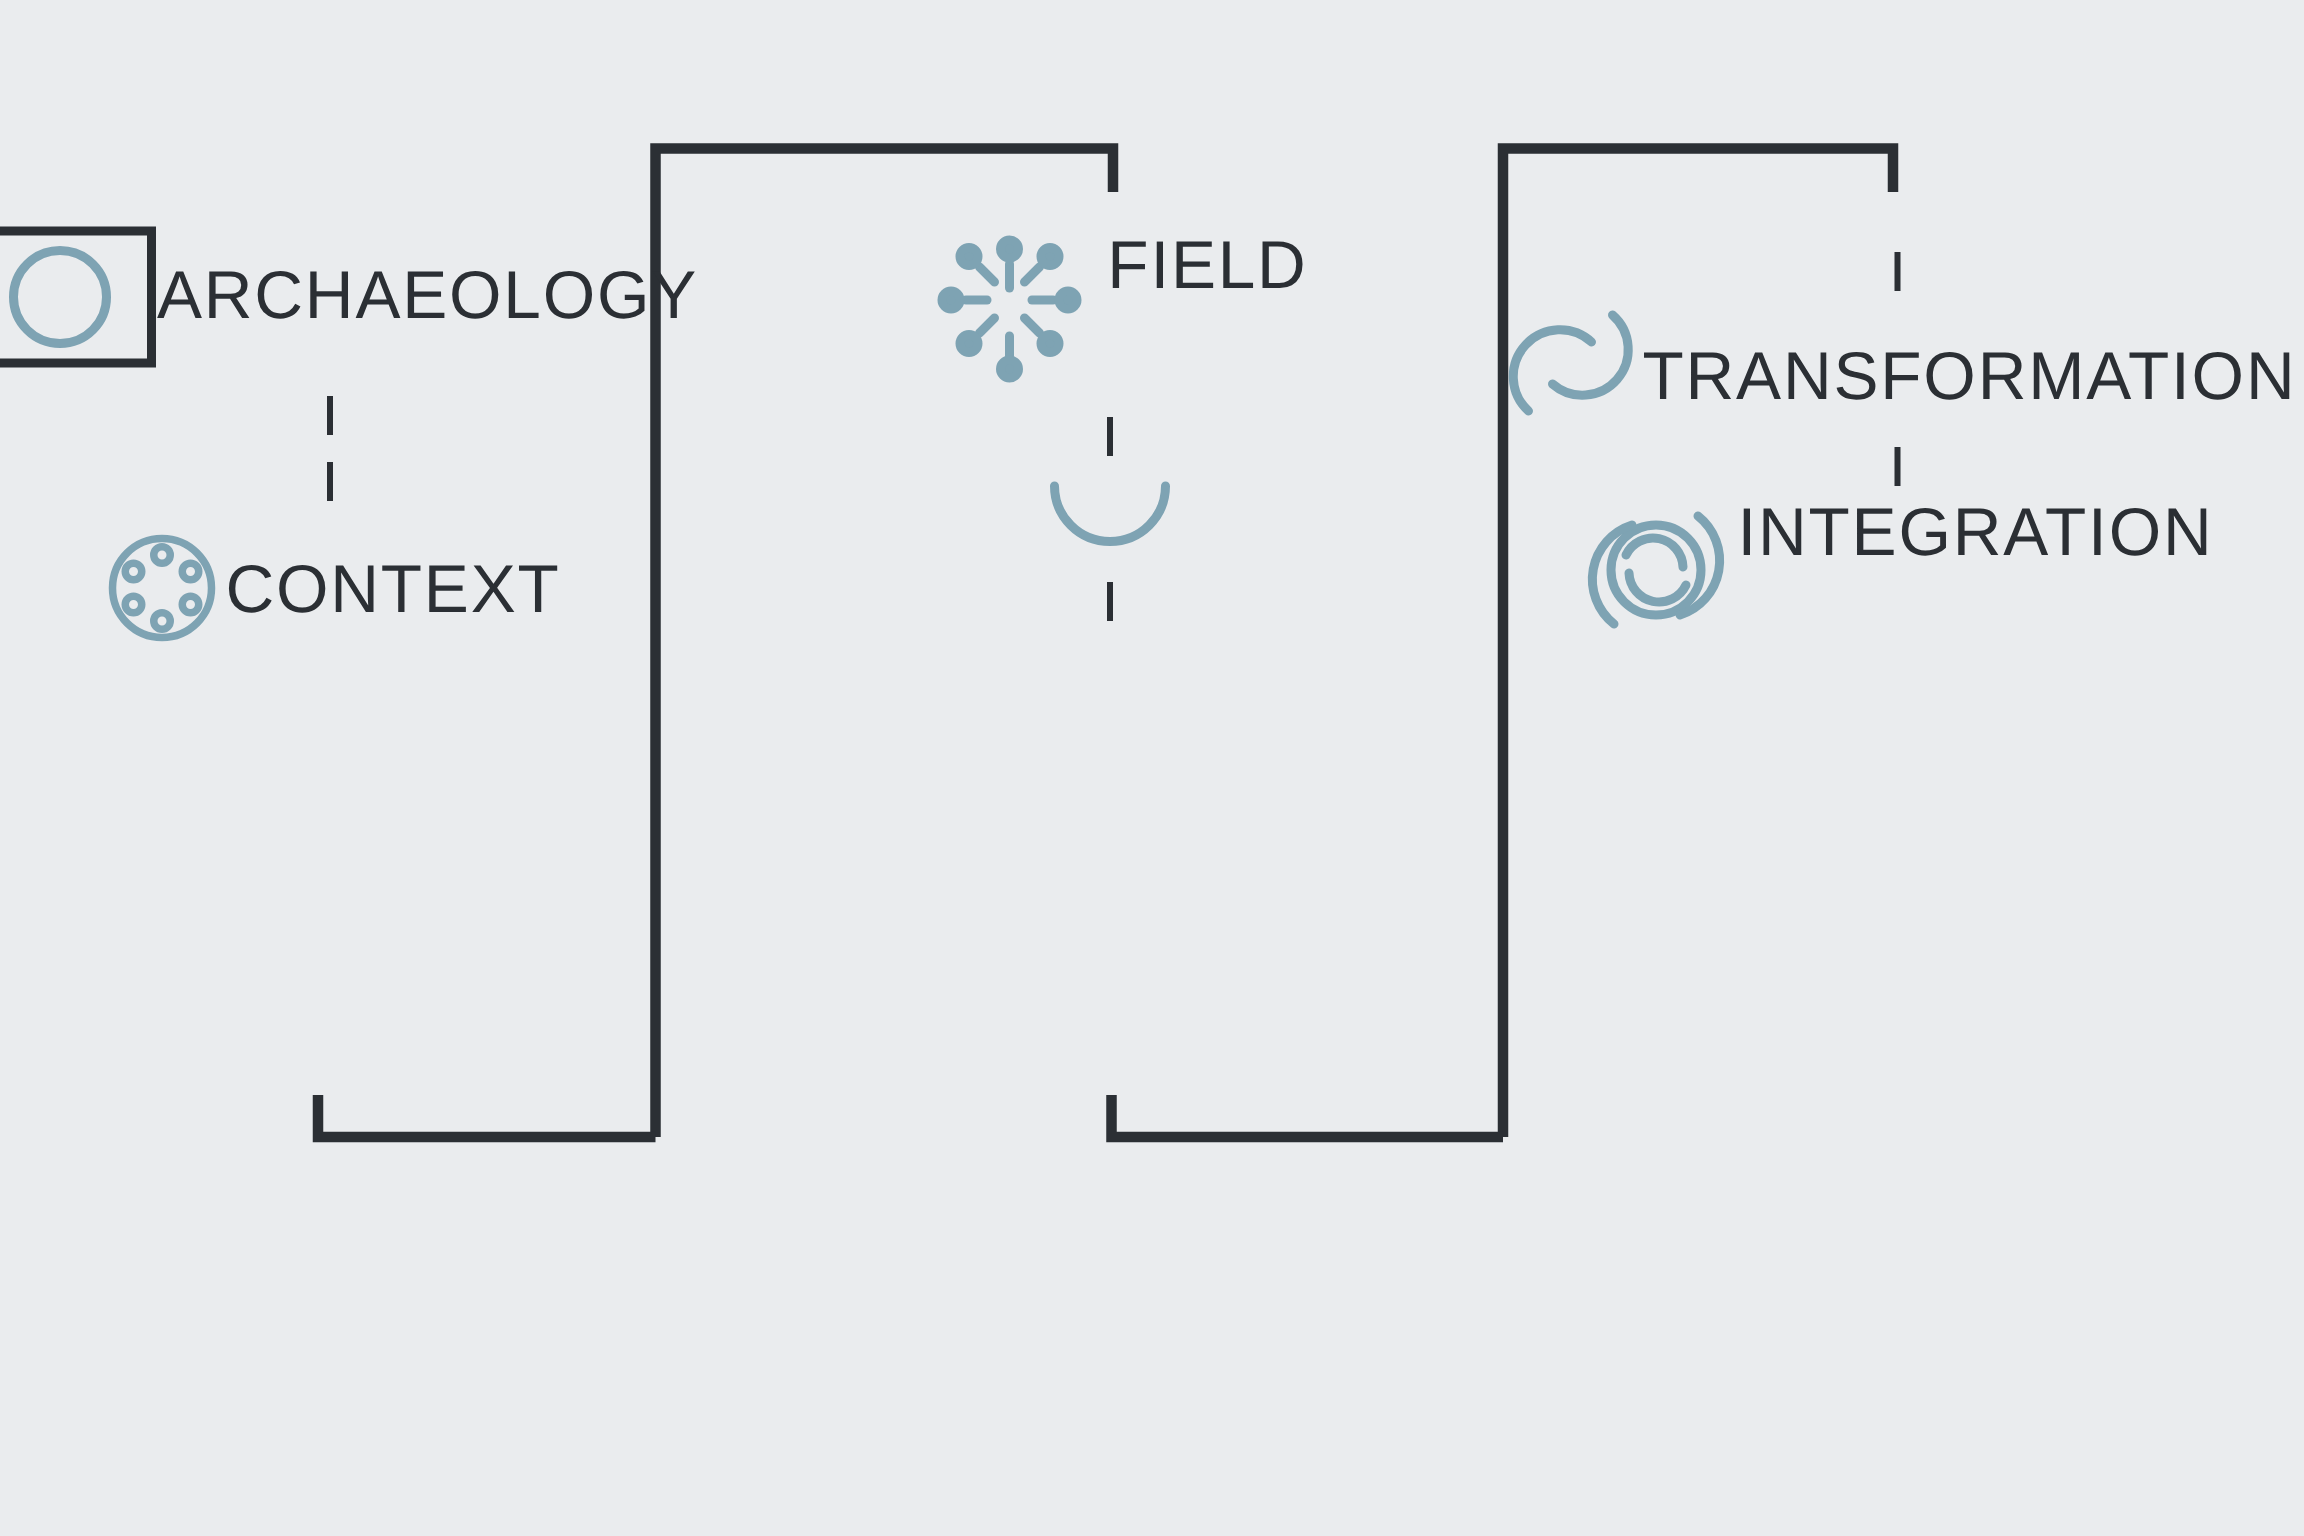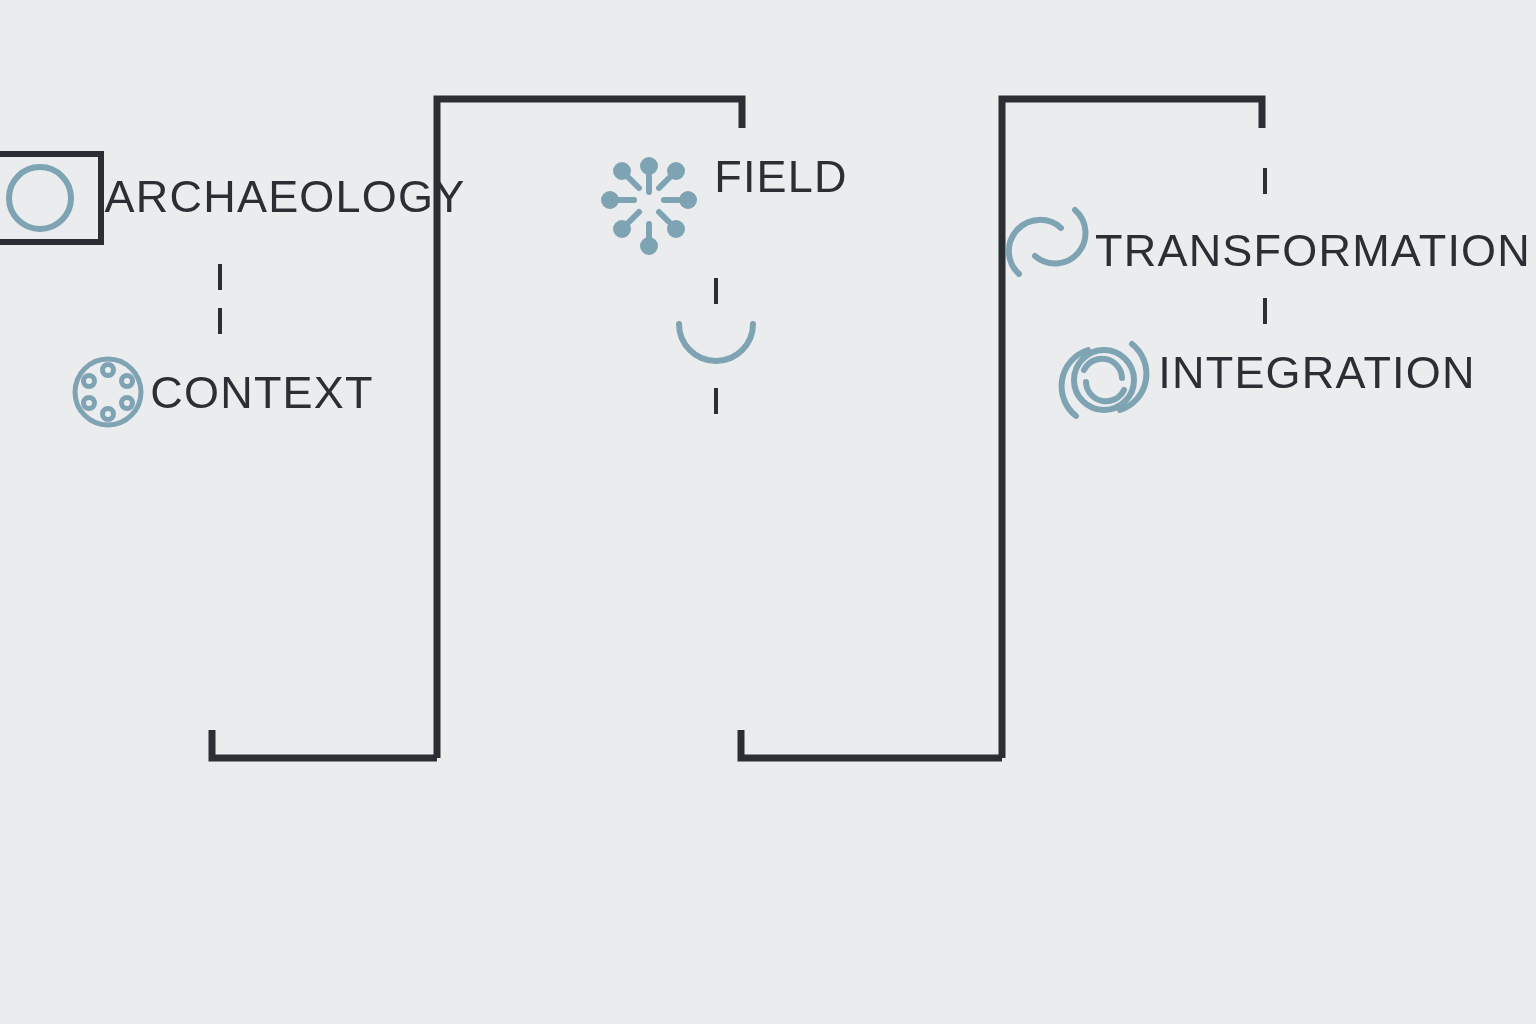--- a/index.html
+++ b/index.html
@@ -26,21 +26,21 @@
     height: 1024px;
     pointer-events: none;
   }
   .column {
     position: absolute;
     display: flex;
     flex-direction: column;
     align-items: center;
   }
   #column-0 { left: 0px;   top: 150px; width: 440px; }
-  #column-1 { left: 521px; top: 140px; width: 390px; }
+  #column-1 { left: 545px; top: 140px; width: 390px; }
   #column-2 { left: 1030px; top: 150px; width: 470px; }
 
   .node {
     display: flex;
     flex-direction: row;
     align-items: flex-start;
   }
   .icon-box {
     display: flex;
     align-items: center;
@@ -188,17 +188,17 @@
         <svg width="104" height="96" viewBox="0 0 104 96">
           <g fill="none" stroke="#7ea3b3" stroke-width="6" stroke-linecap="round">
             <circle cx="50" cy="48" r="30"></circle>
             <path d="M 22 84 A 38 38 0 0 1 34 18"></path>
             <path d="M 78 12 A 38 38 0 0 1 66 78"></path>
             <path d="M 30 38 A 20 20 0 0 1 68 46"></path>
             <path d="M 70 58 A 20 20 0 0 1 32 50"></path>
           </g>
         </svg>
       </div>
-      <div class="node-label" style="margin-top:18px;">INTEGRATION</div>
+      <div class="node-label" style="">INTEGRATION</div>
     </div>
   </div>
 
 </div>
 
 </body></html>

